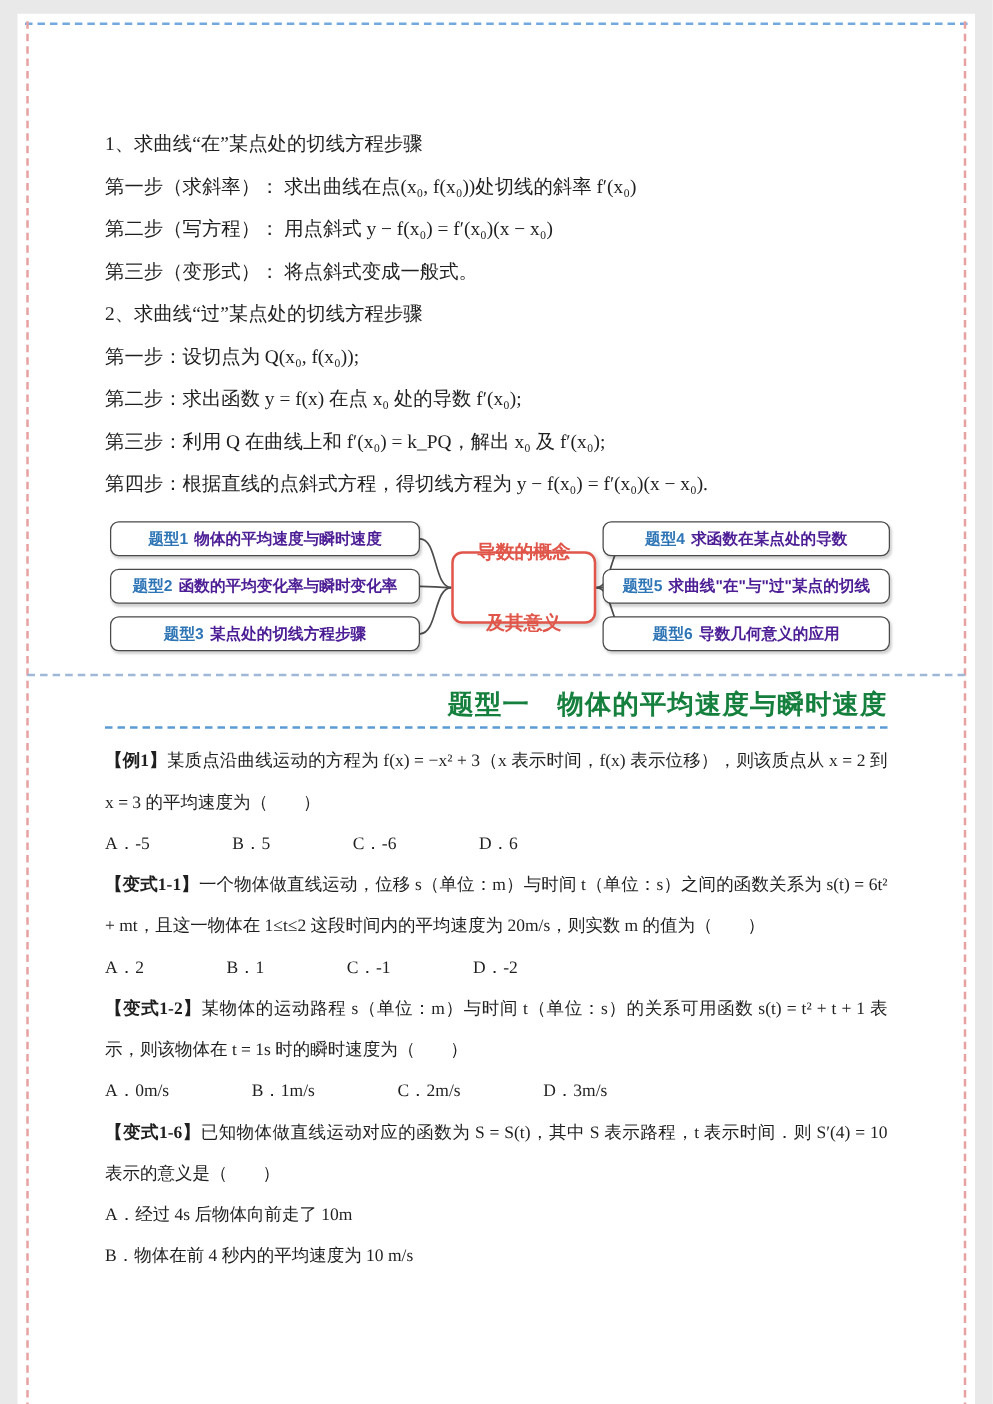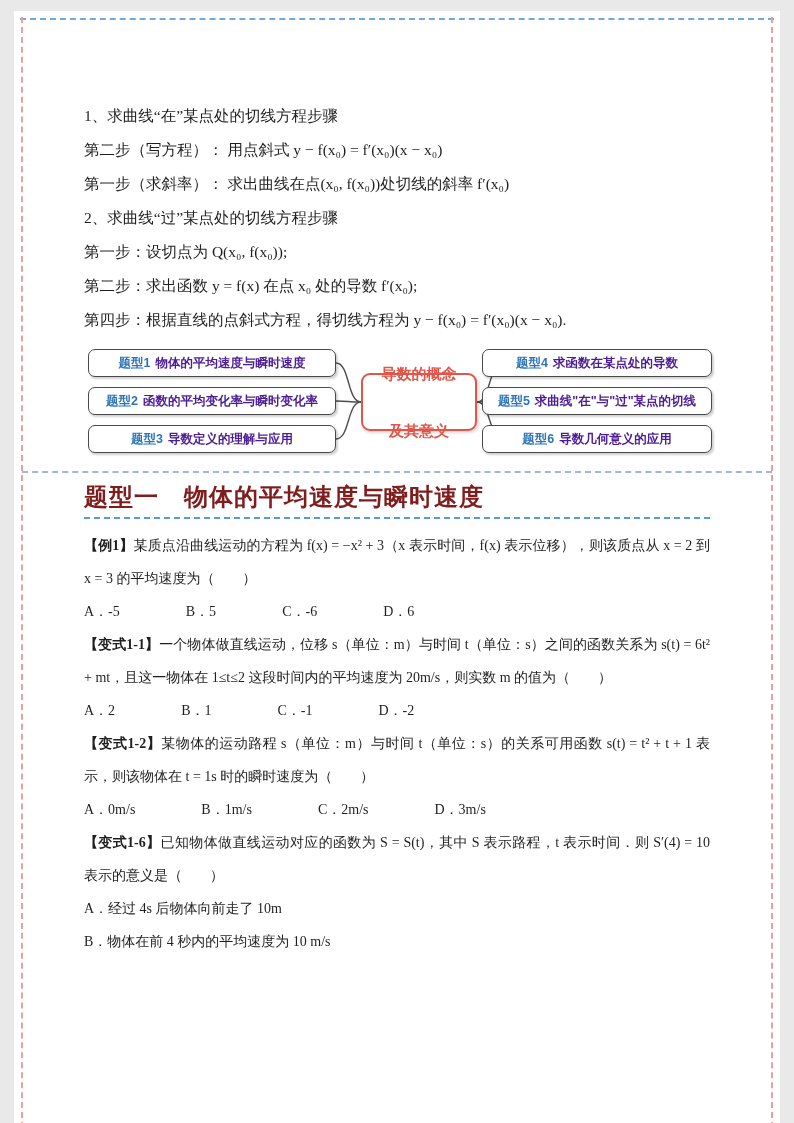--- a/index.html
+++ b/index.html
@@ -39,22 +39,22 @@
     position:absolute; left:277px; top:26px; width:116px; height:58px; box-sizing:border-box;
     border:2px solid #e0564a; border-radius:9px; background:#fff;
     box-shadow:1.5px 2px 3px rgba(0,0,0,0.15);
     color:#e0564a; font-size:15px; font-weight:bold;
     display:flex; flex-direction:column; align-items:center; justify-content:center; line-height:1.45;gap:35px;
   }
 
   
   .divider1 { margin:10px -62px 0; border-top:2px dashed #9fb8d8; }
   .section-title {
-    margin:8px 0 4px; text-align:left; font-family:"Liberation Sans", sans-serif;
-    font-size:24px; font-weight:bold; color:#7f1d1d; letter-spacing:1px;
+    margin:8px 0 4px; text-align:right; font-family:"Liberation Sans", sans-serif;
+    font-size:21px; font-weight:bold; color:#15803d; letter-spacing:1px;
   }
   .divider2 { margin:4px 0 10px; border-top:2px dashed #5b9bd5; }
 
   
   .problems p { margin:0; line-height:33px; font-size:14px; }
   .ptext { text-align:justify; }
   .plabel { font-weight:bold; }
   .opts-row { display:flex; gap:66px; }
 </style>
 </head>
@@ -63,25 +63,27 @@
 <div class="page">
   <div class="frame frame-top"></div>
   <div class="frame frame-bottom"></div>
   <div class="frame frame-left"></div>
   <div class="frame frame-right"></div>
 
   <div class="content">
 
     <div class="notes">
       <p>1、求曲线“在”某点处的切线方程步骤</p>
+      <p>第一步（求斜率）： 求出曲线在点(x₀, f(x₀))处切线的斜率 f′(x₀)</p>
       <p>第二步（写方程）： 用点斜式 y − f(x₀) = f′(x₀)(x − x₀)</p>
-      <p>第一步（求斜率）： 求出曲线在点(x₀, f(x₀))处切线的斜率 f′(x₀)</p>
+      <p>第三步（变形式）： 将点斜式变成一般式。</p>
       <p>2、求曲线“过”某点处的切线方程步骤</p>
       <p>第一步：设切点为 Q(x₀, f(x₀));</p>
       <p>第二步：求出函数 y = f(x) 在点 x₀ 处的导数 f′(x₀);</p>
+      <p>第三步：利用 Q 在曲线上和 f′(x₀) = k_PQ，解出 x₀ 及 f′(x₀);</p>
       <p>第四步：根据直线的点斜式方程，得切线方程为 y − f(x₀) = f′(x₀)(x − x₀).</p>
     </div>
 
     <div class="mindmap">
       <svg width="654" height="114" viewBox="0 0 654 114">
         <path d="M252,16 C266,16 263,55 277,55" stroke="#4d4d4d" stroke-width="1.4" fill="none"></path>
         <path d="M252,54 C264,54 264,55 277,55" stroke="#4d4d4d" stroke-width="1.4" fill="none"></path>
         <path d="M252,92 C266,92 263,55 277,55" stroke="#4d4d4d" stroke-width="1.4" fill="none"></path>
         <path d="M393,55 C407,55 404,16 420,16" stroke="#4d4d4d" stroke-width="1.4" fill="none"></path>
         <path d="M393,55 C406,55 406,54 420,54" stroke="#4d4d4d" stroke-width="1.4" fill="none"></path>
@@ -91,21 +93,21 @@
       <div class="mm-box mm-left mm-r1">
         <span class="mm-tag">题型1</span>
         <span class="mm-label">物体的平均速度与瞬时速度</span>
       </div>
       <div class="mm-box mm-left mm-r2">
         <span class="mm-tag">题型2</span>
         <span class="mm-label">函数的平均变化率与瞬时变化率</span>
       </div>
       <div class="mm-box mm-left mm-r3">
         <span class="mm-tag">题型3</span>
-        <span class="mm-label">导数定义的理解与应用</span>
+        <span class="mm-label">某点处的切线方程步骤</span>
       </div>
 
       <div class="mm-center">
         <div>导数的概念</div>
         <div>及其意义</div>
       </div>
 
       <div class="mm-box mm-right mm-r1">
         <span class="mm-tag">题型4</span>
         <span class="mm-label">求函数在某点处的导数</span>

